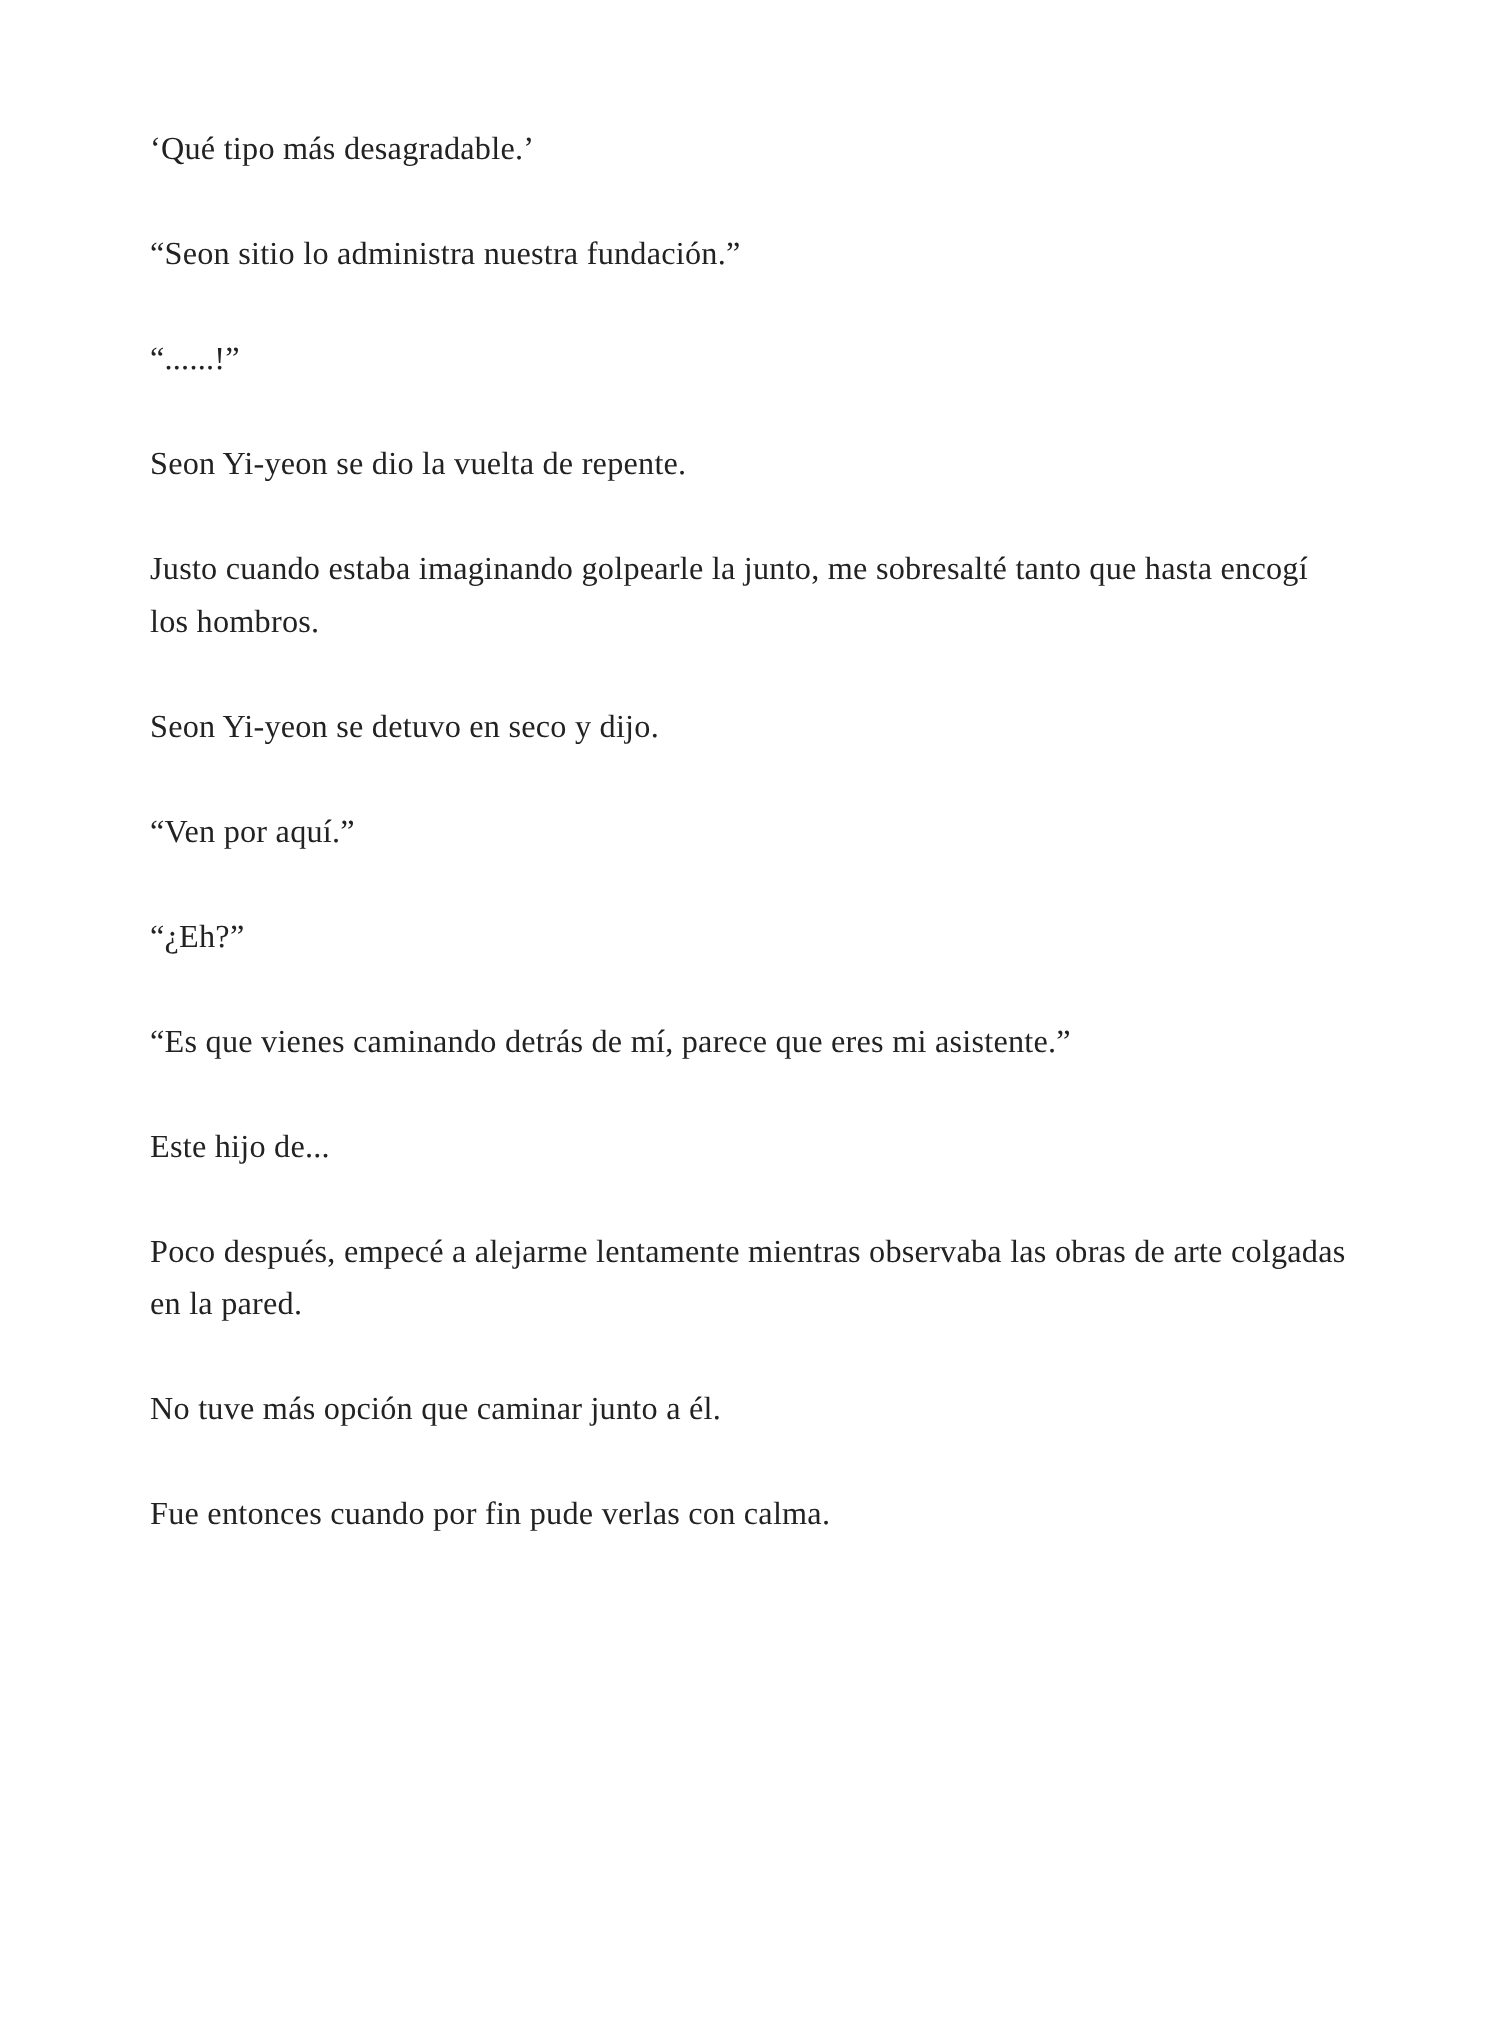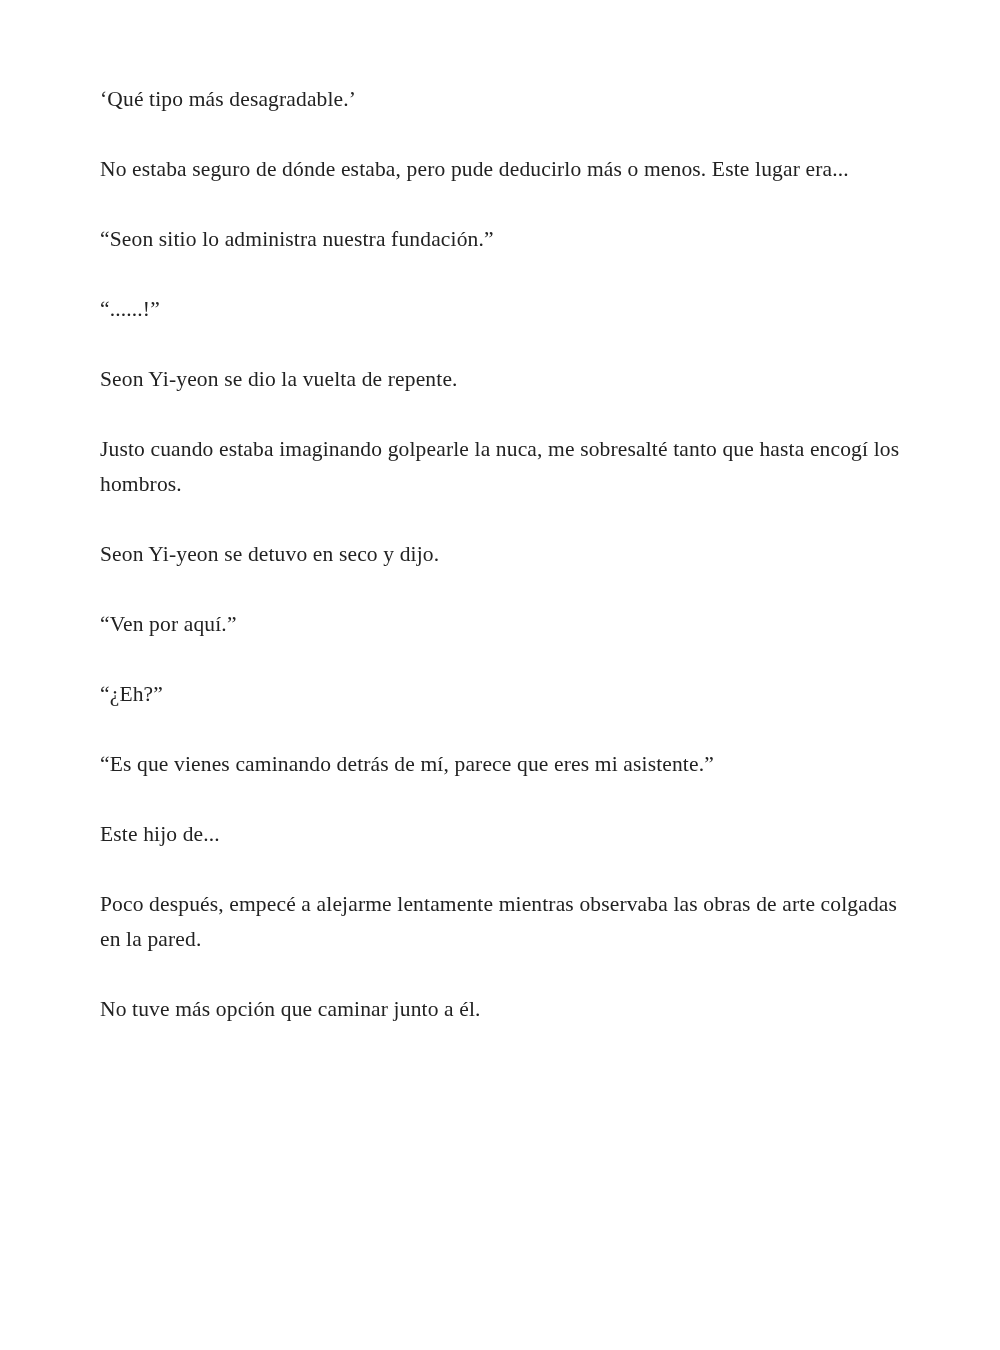--- a/index.html
+++ b/index.html
@@ -27,25 +27,25 @@
     .page p {
       margin: 0 0 35px 0;
       font-family: Liberation Serif, serif;
     }
   </style>
 </head>
 <body>
 
 <div class="page">
   <p>‘Qué tipo más desagradable.’</p>
-  <p>No estaba seguro de dónde estaba, pero pude deducirlo más o menos. Este lugar era...</p>
   <p>“Seon sitio lo administra nuestra fundación.”</p>
   <p>“......!”</p>
   <p>Seon Yi-yeon se dio la vuelta de repente.</p>
-  <p>Justo cuando estaba imaginando golpearle la nuca, me sobresalté tanto que hasta encogí los hombros.</p>
+  <p>Justo cuando estaba imaginando golpearle la junto, me sobresalté tanto que hasta encogí los hombros.</p>
   <p>Seon Yi-yeon se detuvo en seco y dijo.</p>
   <p>“Ven por aquí.”</p>
   <p>“¿Eh?”</p>
   <p>“Es que vienes caminando detrás de mí, parece que eres mi asistente.”</p>
   <p>Este hijo de...</p>
   <p>Poco después, empecé a alejarme lentamente mientras observaba las obras de arte colgadas en la pared.</p>
   <p>No tuve más opción que caminar junto a él.</p>
+  <p>Fue entonces cuando por fin pude verlas con calma.</p>
 </div>
 
 </body></html>

